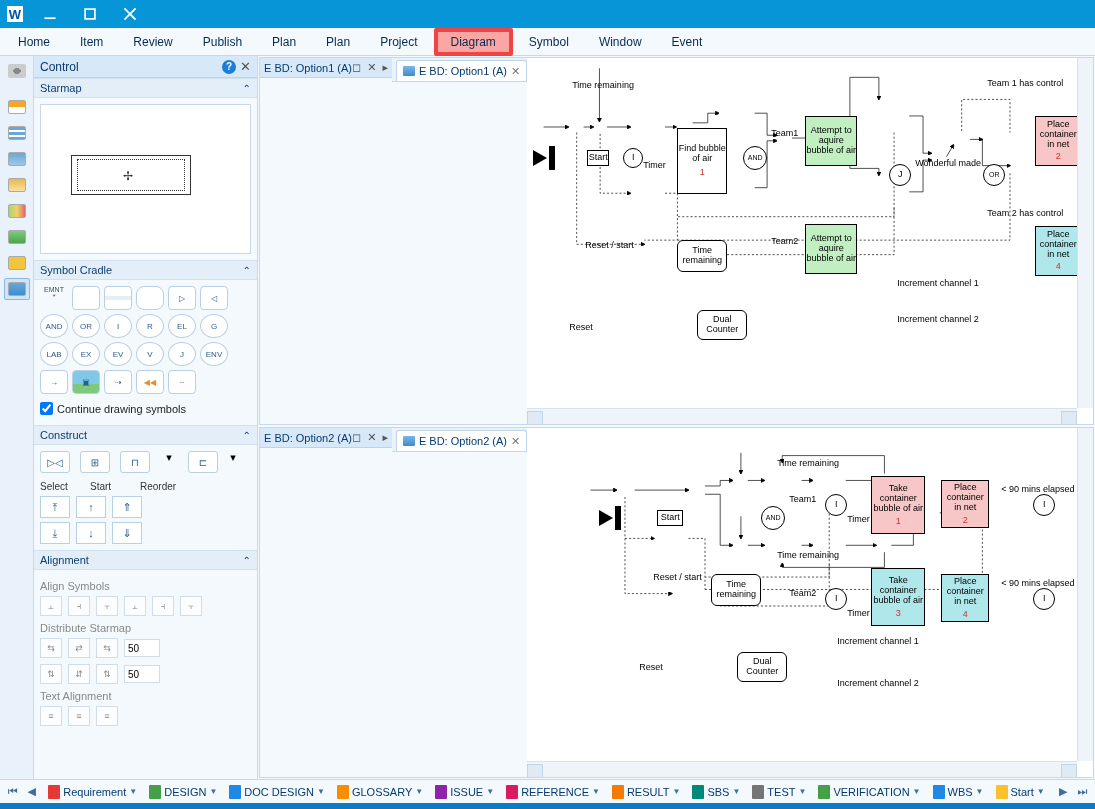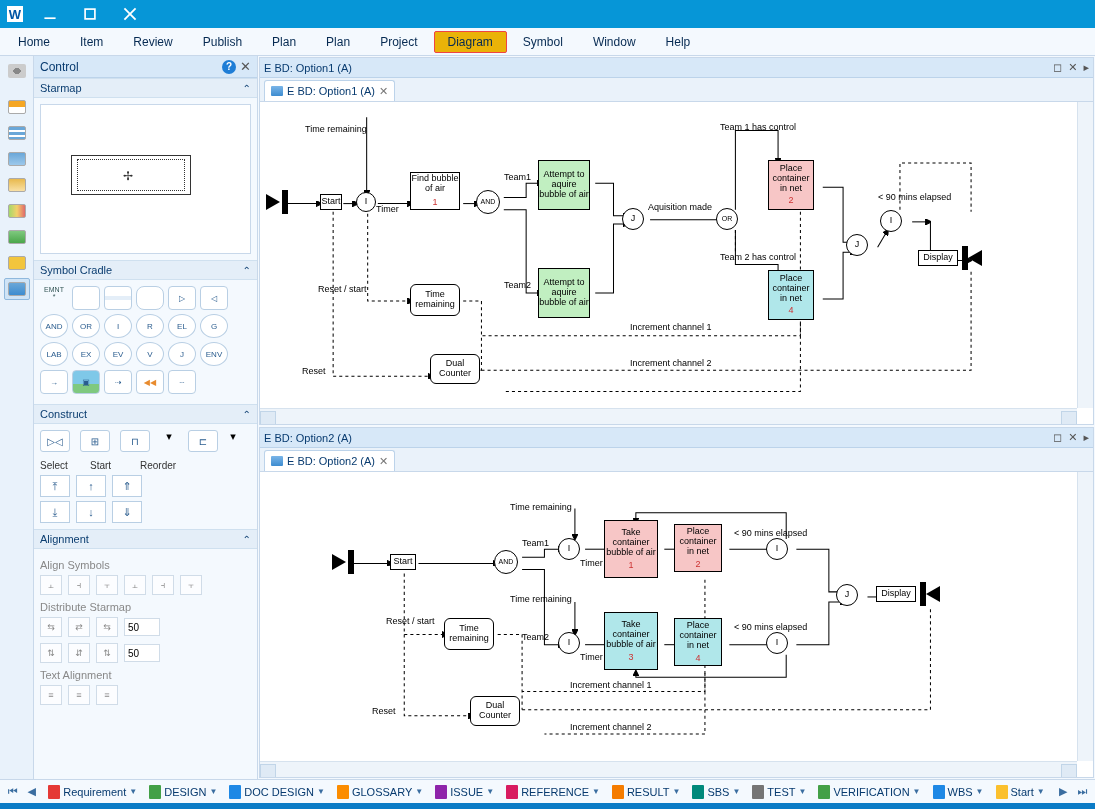--- a/index.html
+++ b/index.html
@@ -7,21 +7,21 @@
 
 
 .titlebar { height: 28px; background: #0696d7; color: #fff; display: flex; align-items: center; padding: 0 6px; font-size: 12px; }
 .titlebar .app-icon { width: 18px; height: 18px; background: #fff; color: #0055a5; font-weight: bold; font-size: 13px; display: flex; align-items: center; justify-content: center; margin-right: 6px; border: 1px solid #0696d7; }
 .titlebar .title { flex: 1; }
 .titlebar .win-btn { width: 40px; height: 28px; display: flex; align-items: center; justify-content: center; cursor: pointer; }
 
 
 .menubar { height: 28px; background: #f4f9fe; border-bottom: 1px solid #c8d8ea; display: flex; align-items: center; padding: 0 4px; font-size: 12px; gap:2px; }
 .menubar .menu-item { padding: 4px 14px; cursor: pointer; border-radius: 2px; color: #062a52; }
-.menubar .menu-item.active { background: #eab308; border: 1px solid #ef4444; padding: 3px 13px; }
+.menubar .menu-item.active { background: #fca5a5; border: 4px solid #ef4444; padding: 3px 13px; }
 
 
 .main { display: flex; height: 723px; }
 .left-strip { width: 34px; background: #e9f2fb; border-right: 1px solid #c8d8ea; display: flex; flex-direction: column; align-items: center; padding-top: 4px; gap: 4px; }
 .left-strip .strip-btn { width: 26px; height: 22px; display:flex; align-items:center; justify-content:center; border-radius:2px; cursor:pointer; }
 .left-strip .strip-btn.active { background: #cfe4f7; border:1px solid #8fb8dd; }
 .left-strip .strip-icon { width: 18px; height: 14px; border-radius: 2px; }
 
 .side-panel { width: 224px; background: #f4f9fe; border-right: 1px solid #c8d8ea; display: flex; flex-direction: column; font-size: 11px; overflow: hidden; }
 .panel-header { height: 22px; background: #d7e8f8; border-bottom: 1px solid #bcd3ea; display: flex; align-items: center; padding: 0 6px; font-size: 12px; color: #073a6f; justify-content: space-between; }
@@ -54,21 +54,21 @@
 .con-btn { width:30px; height:22px; border:1px solid #b9cfe4; background:#fff; display:flex; align-items:center; justify-content:center; font-size:11px; color:#2a5c8e; cursor:pointer; }
 
 .align-body { padding: 6px; color:#888; font-size:11px; }
 .align-sec-title { margin:4px 0; }
 .align-row { display:flex; gap:6px; margin-bottom:6px; align-items:center; }
 .align-btn { width:22px; height:20px; border:1px solid #d0dce8; background:#fcfdff; display:flex; align-items:center; justify-content:center; font-size:9px; }
 .align-input { width:36px; height:18px; border:1px solid #d0dce8; background:#fff; font-size:10px; padding:0 3px; }
 
 
 .content { flex: 1; display: flex; flex-direction: column; background: #f4f9fe; }
-.doc-pane { flex: 1; display: flex; flex-direction: column; border: 1px solid #c8d8ea; margin: 1px; min-height:0; }
+.doc-pane { flex: 1; display: flex; flex-direction: row; border: 1px solid #c8d8ea; margin: 1px; min-height:0; }
 .doc-titlebar { height: 20px; background: #d7e8f8; border-bottom: 1px solid #bcd3ea; display: flex; align-items: center; justify-content: space-between; padding: 0 4px; font-size: 11px; color: #073a6f; }
 .doc-titlebar .doc-actions { display:flex; gap:6px; font-size:11px; color:#555; }
 .doc-tabs { height: 24px; background: #eaf2fa; border-bottom: 1px solid #c8d8ea; display: flex; align-items: flex-end; padding-left: 4px; }
 .doc-tab { height: 21px; background: #fff; border: 1px solid #bcd3ea; border-bottom: none; border-radius: 3px 3px 0 0; display: flex; align-items: center; padding: 0 6px; font-size: 11px; color: #073a6f; gap: 4px; }
 .doc-tab .tab-icn { width:12px; height:10px; background: linear-gradient(#7ab5e8,#3d8cd0); border-radius:1px; }
 .doc-tab .tab-x { font-size:11px; color:#777; cursor:pointer; }
 
 .canvas-wrap { flex: 1; background: #fff; position: relative; overflow: hidden; }
 .canvas-scroll-h { height: 16px; background: #eef4fa; border-top: 1px solid #d6e2ee; position:relative; }
 .canvas-scroll-h::before, .canvas-scroll-h::after { content:''; position:absolute; top:2px; width:14px; height:12px; background:#dfeaf5; border:1px solid #c1d5e8; }
@@ -133,21 +133,21 @@
   <div class="menu-item">Home</div>
   <div class="menu-item">Item</div>
   <div class="menu-item">Review</div>
   <div class="menu-item">Publish</div>
   <div class="menu-item">Plan</div>
   <div class="menu-item">Plan</div>
   <div class="menu-item">Project</div>
   <div class="menu-item active">Diagram</div>
   <div class="menu-item">Symbol</div>
   <div class="menu-item">Window</div>
-  <div class="menu-item">Help</div>
+  <div class="menu-item">Event</div>
 </div>
 
 <div class="main">
 
   <div class="left-strip">
     <div class="strip-btn">
         <div class="strip-icon" style="background:radial-gradient(#888 30%, #ccc 31%);"></div>
       </div>
     <div style="height:6px"></div>
     <div class="strip-btn">
@@ -224,20 +224,24 @@
         <div class="pal-cell circ">J</div>
         <div class="pal-cell circ">ENV</div>
       </div>
       <div class="pal-row">
         <div class="pal-cell">→</div>
         <div class="pal-cell" style="background:linear-gradient(#7fc8e8 60%,#7fc97f 60%)">▣</div>
         <div class="pal-cell">⇢</div>
         <div class="pal-cell" style="color:#e88b2e">◀◀</div>
         <div class="pal-cell">┄</div>
       </div>
+      <label class="pal-check">
+        <input type="checkbox" checked="" style="">
+        <span>Continue drawing symbols</span>
+      </label>
     </div>
 
     <div class="section-head">
       <span>Construct</span>
       <span class="chev">⌃</span>
     </div>
     <div class="construct-body">
       <div class="con-row">
         <div class="con-item">▷◁</div>
         <div class="con-item">⊞</div>
@@ -366,31 +370,31 @@
             <polyline class="dashed" points="630,106 630,60 700,60 700,108"></polyline>
           </svg>
 
           <div class="d-lbl" style="left:45px; top:22px;">Time remaining</div>
 
           <div class="d-tri" style="left:6px; top:92px; border-left:14px solid #000; border-top:8px solid transparent; border-bottom:8px solid transparent;"></div>
           <div class="d-bar" style="left:22px; top:88px; height:24px;"></div>
           <div class="d-node" style="left:60px; top:92px; width:22px; height:16px;">Start</div>
           <div class="d-node round" style="left:96px; top:90px; width:20px; height:20px;">I</div>
           <div class="d-lbl" style="left:116px; top:102px;">Timer</div>
-          <div class="d-node" style="left:150px; top:70px; width:50px; height:38px;">
+          <div class="d-node" style="left:150px; top:70px; width:50px; height:66px;">
             <span>Find bubble of air</span>
             <span style="color:#c33; margin-top:4px;">1</span>
           </div>
           <div class="d-node round" style="left:216px; top:88px; width:24px; height:24px; font-size:7px;">AND</div>
           <div class="d-lbl" style="left:244px; top:70px;">Team1</div>
           <div class="d-lbl" style="left:244px; top:178px;">Team2</div>
           <div class="d-node green" style="left:278px; top:58px; width:52px; height:50px;">Attempt to aquire bubble of air</div>
           <div class="d-node green" style="left:278px; top:166px; width:52px; height:50px;">Attempt to aquire bubble of air</div>
           <div class="d-node round" style="left:362px; top:106px; width:22px; height:22px;">J</div>
-          <div class="d-lbl" style="left:388px; top:100px;">Aquisition made</div>
+          <div class="d-lbl" style="left:388px; top:100px;">Wonderful made</div>
           <div class="d-node round" style="left:456px; top:106px; width:22px; height:22px; font-size:7px;">OR</div>
           <div class="d-lbl" style="left:460px; top:20px;">Team 1 has control</div>
           <div class="d-lbl" style="left:460px; top:150px;">Team 2 has control</div>
           <div class="d-node pink" style="left:508px; top:58px; width:46px; height:50px;">
             <span>Place container in net</span>
             <span style="color:#c33; margin-top:3px;">2</span>
           </div>
           <div class="d-node cyan" style="left:508px; top:168px; width:46px; height:50px;">
             <span>Place container in net</span>
             <span style="color:#c33; margin-top:3px;">4</span>

